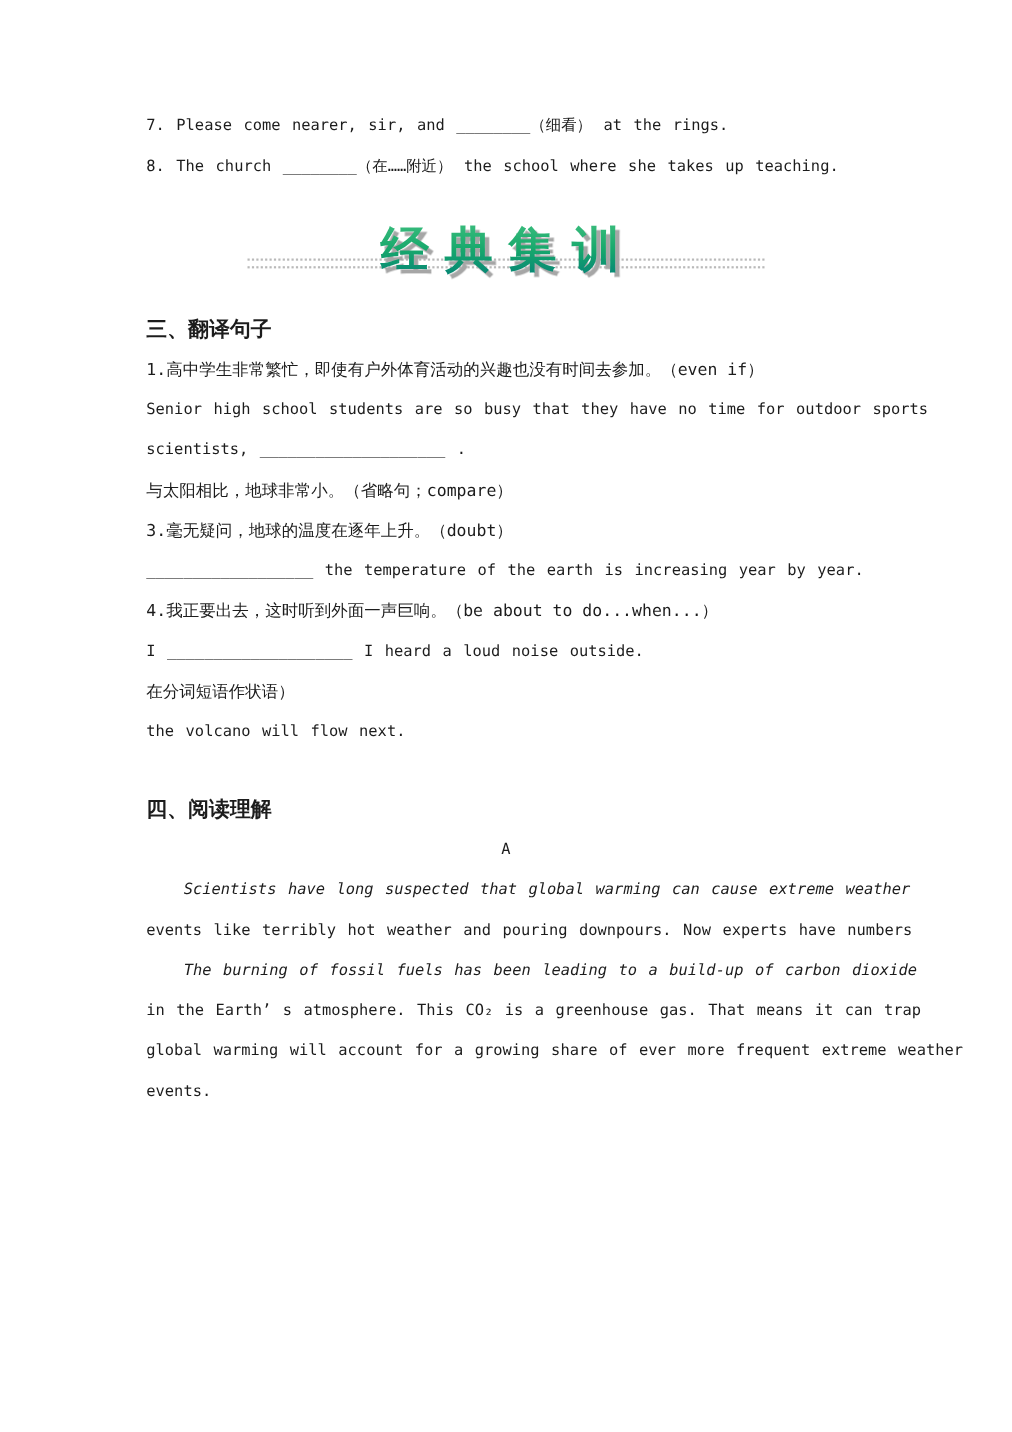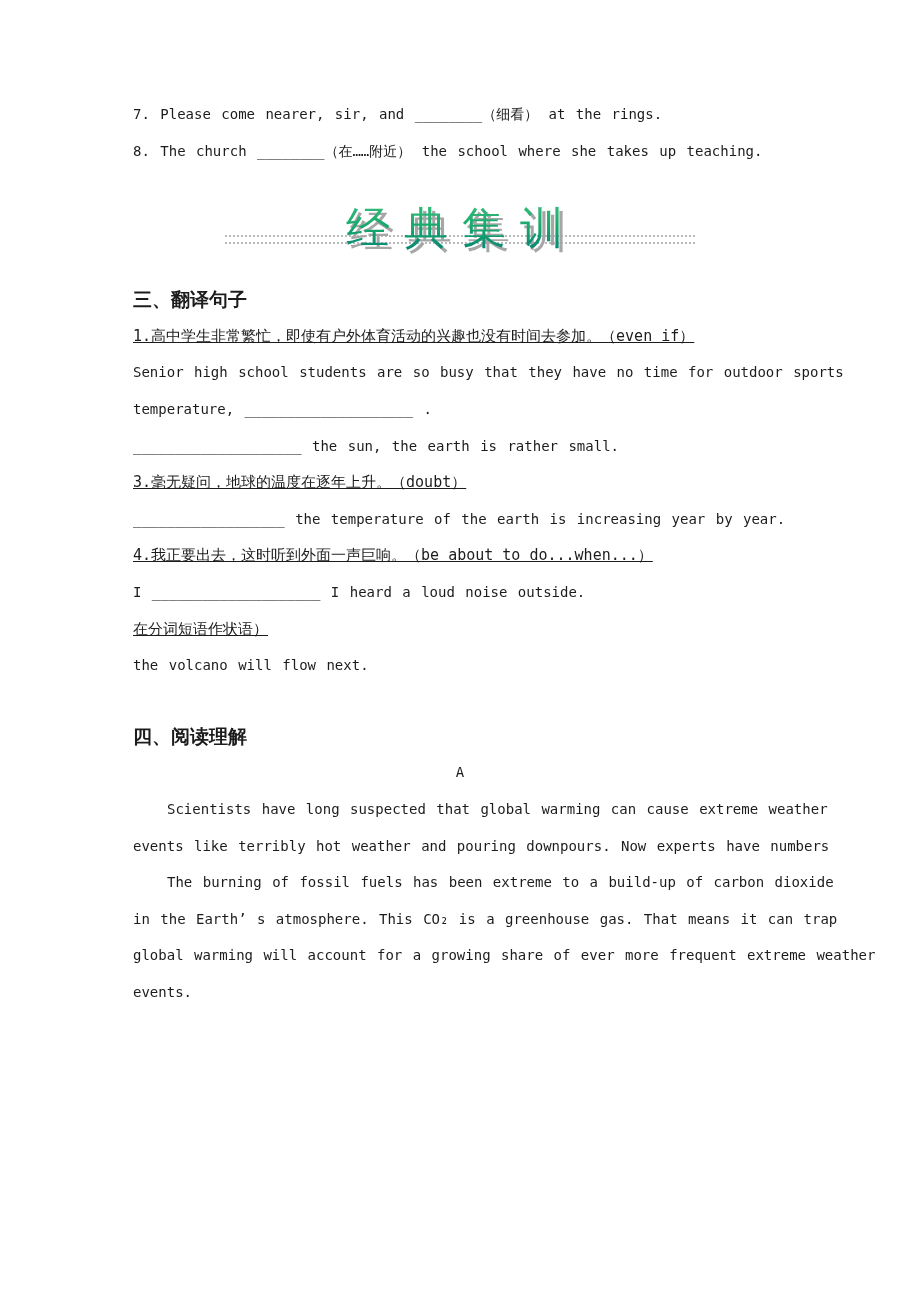--- a/index.html
+++ b/index.html
@@ -15,31 +15,31 @@
   .doc {
     padding: 96px 133px 0 133px;
   }
   .line {
     font-size: 14px;
     line-height: 36.6px;
     height: 36.6px;
     white-space: pre;
     word-spacing: 2px;
   }
-  .cn-line { font-size: 15px; word-spacing: 0; text-decoration: underline; }
+  .cn-line { font-size: 15px; word-spacing: 0; }
   .sec-heading {
     font-family: "DejaVu Sans", "Liberation Sans", sans-serif;
     font-weight: bold;
     font-size: 19px;
     line-height: 36.6px;
     height: 36.6px;
     white-space: pre;
   }
   .center { text-align: center; }
-  .indent { padding-left: 34px; }
+  .indent { padding-left: 34px; font-style: italic; }
   .spacer-sm { height: 26px; }
   .spacer-md { height: 34px; }
 
   
   .banner {
     position: relative;
     width: 470px;
     height: 86px;
     margin: 0 auto 0 auto;
   }
@@ -52,21 +52,21 @@
     border-top: 2px dotted #b9b9b9;
     border-bottom: 2px dotted #b9b9b9;
   }
   .banner-title {
     position: absolute;
     left: 4px;
     right: 0;
     top: 2px;
     text-align: center;
     font-family: "DejaVu Sans", "Liberation Sans", sans-serif;
-    font-weight: normal;
+    font-weight: bold;
     font-size: 44px;
     line-height: 62px;
     letter-spacing: 14px;
     background: linear-gradient(180deg, #42c180 0%, #17a86c 48%, #007a78 100%);
     -webkit-background-clip: text;
     background-clip: text;
     color: transparent;
     filter: drop-shadow(4px 4px 0 #a6a6a6);
   }
 </style>
@@ -81,33 +81,33 @@
   <div class="spacer-sm"></div>
 
   <div class="banner">
     <div class="banner-dots"></div>
     <div class="banner-title">经典集训</div>
   </div>
 
   <div class="sec-heading">三、翻译句子</div>
   <div class="line cn-line">1.高中学生非常繁忙，即使有户外体育活动的兴趣也没有时间去参加。（even if）</div>
   <div class="line">Senior high school students are so busy that they have no time for outdoor sports</div>
-  <div class="line">temperature, ____________________ .</div>
-  <div class="line">____________________ the sun, the earth is rather small.</div>
+  <div class="line">scientists, ____________________ .</div>
+  <div class="line cn-line">与太阳相比，地球非常小。（省略句；compare）</div>
   <div class="line cn-line">3.毫无疑问，地球的温度在逐年上升。（doubt）</div>
   <div class="line">__________________ the temperature of the earth is increasing year by year.</div>
   <div class="line cn-line">4.我正要出去，这时听到外面一声巨响。（be about to do...when...）</div>
   <div class="line">I ____________________ I heard a loud noise outside.</div>
   <div class="line cn-line">在分词短语作状语）</div>
   <div class="line">the volcano will flow next.</div>
 
   <div class="spacer-md"></div>
 
   <div class="sec-heading">四、阅读理解</div>
   <div class="line center">A</div>
   <div class="line indent">Scientists have long suspected that global warming can cause extreme weather</div>
   <div class="line">events like terribly hot weather and pouring downpours. Now experts have numbers</div>
-  <div class="line indent">The burning of fossil fuels has been extreme to a build-up of carbon dioxide</div>
+  <div class="line indent">The burning of fossil fuels has been leading to a build-up of carbon dioxide</div>
   <div class="line">in the Earth’ s atmosphere. This CO₂ is a greenhouse gas. That means it can trap</div>
   <div class="line">global warming will account for a growing share of ever more frequent extreme weather</div>
   <div class="line">events.</div>
 
 </div>
 
 </body></html>

